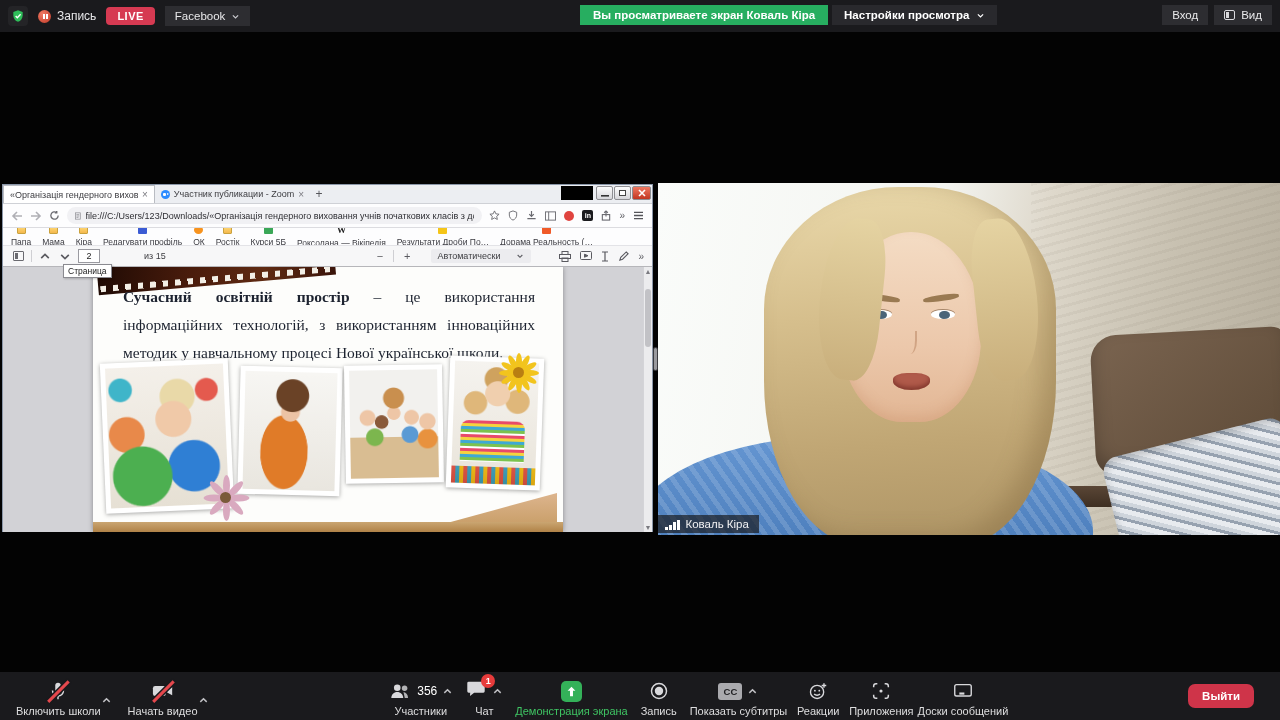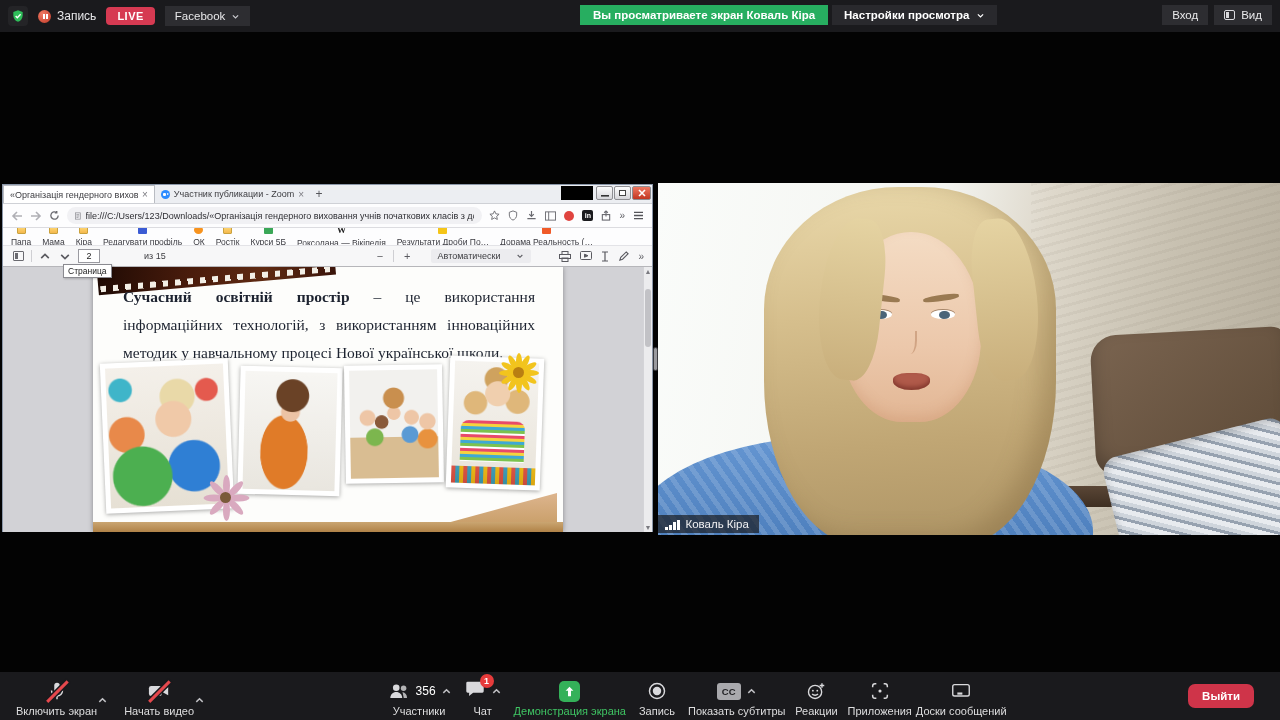--- a/index.html
+++ b/index.html
@@ -496,21 +496,21 @@
       <div class="ctrl-top">
         <span class="slashwrap">
           <svg width="22" height="22" viewBox="0 0 24 24">
             <rect x="9" y="3" width="6" height="10.5" rx="3" fill="#d9d9dc"></rect>
             <path d="M6 11.5a6 6 0 0 0 12 0" fill="none" stroke="#d9d9dc" stroke-width="1.6"></path>
             <line x1="12" y1="17.5" x2="12" y2="21" stroke="#d9d9dc" stroke-width="1.6"></line>
           </svg>
           <span class="slash"></span>
         </span>
       </div>
-      <div class="ctrl-label">Включить экран</div>
+      <div class="ctrl-label">Включить школи</div>
     </div>
     <svg class="chev" width="11" height="11" viewBox="0 0 12 12" fill="none" stroke="#bfbfc3" stroke-width="1.6">
         <path d="M2.5 7.5 6 4l3.5 3.5"></path>
       </svg>
     <span class="lgap"></span>
     <div class="ctrl">
       <div class="ctrl-top">
         <span class="slashwrap">
           <svg width="24" height="22" viewBox="0 0 26 24" fill="#d9d9dc">
             <rect x="2" y="6.5" width="14" height="11" rx="2.5"></rect>

